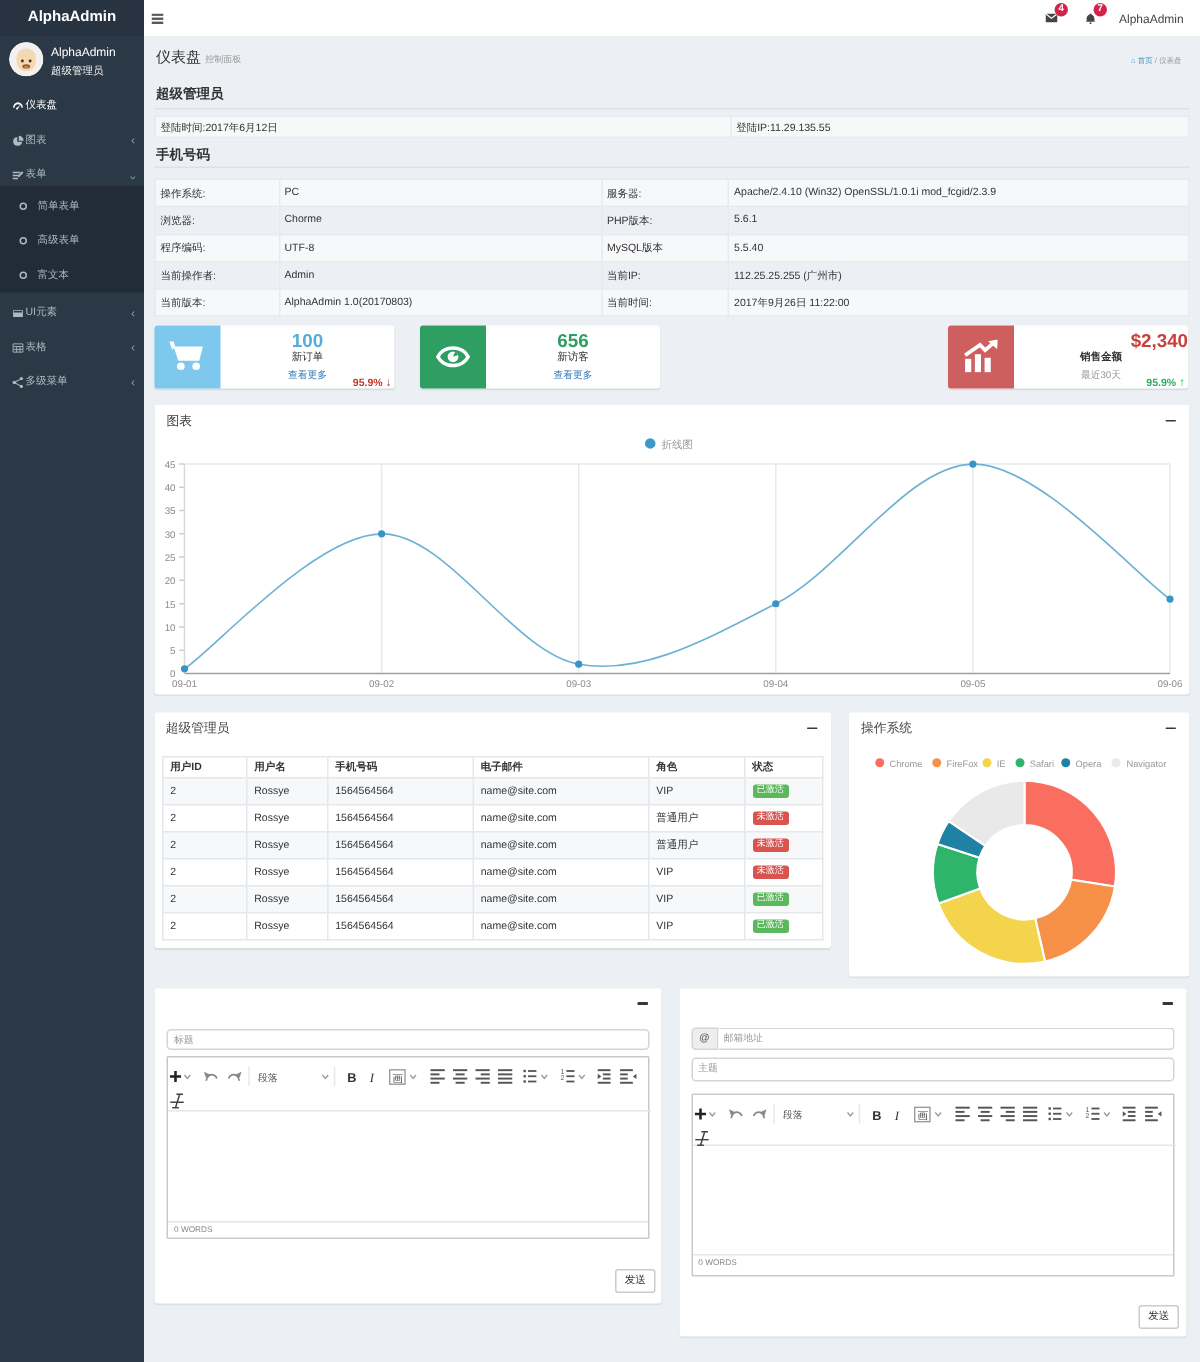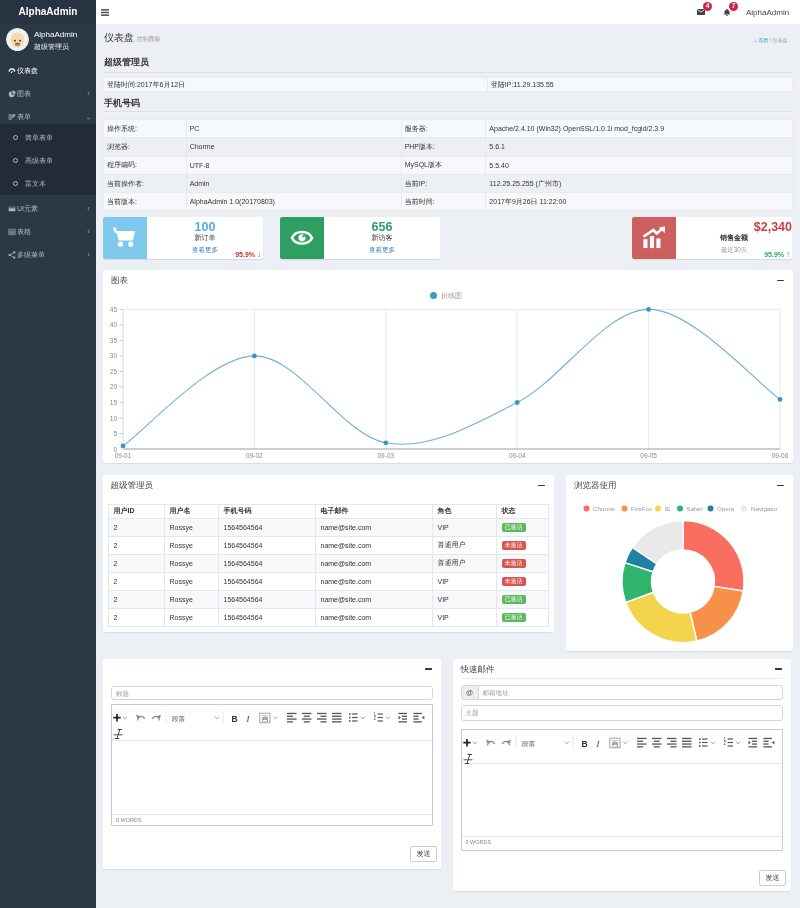--- a/index.html
+++ b/index.html
@@ -380,21 +380,21 @@
             <td>1564564564</td>
             <td>name@site.com</td>
             <td>VIP</td>
             <td><span class="bdg g">已激活</span></td>
           </tr>
     </tbody>
       </table>
   </div>
 
   <div class="panel abs" style="left:566px; top:475px; width:227px; height:176px;">
-    <div class="ph">浏览器使用</div>
+    <div class="ph">操作系统</div>
     <div class="pmin"></div>
     <svg class="abs" style="left:0; top:0;" width="227" height="176" viewBox="0 0 227 176">
       <g font-size="6.2" fill="#999">
         <circle cx="20.5" cy="33.5" r="3" fill="#fa6e5f"></circle>
           <text x="27" y="36">Chrome</text>
         <circle cx="58.5" cy="33.5" r="3" fill="#f79149"></circle>
           <text x="65" y="36">FireFox</text>
         <circle cx="92" cy="33.5" r="3" fill="#f4d44d"></circle>
           <text x="98.5" y="36">IE</text>
         <circle cx="114" cy="33.5" r="3" fill="#2fb46c"></circle>
@@ -476,21 +476,20 @@
             <path d="M312.3 10.8 l-2.4 1.8 l2.4 1.8 Z" fill="#555"></path>
             <path d="M7.8 24.5 L5 33.5 M5.6 24.5 L10 24.5 M2.8 33.5 L7.2 33.5" stroke="#444" stroke-width="1" fill="none"></path>
             <line x1="1.5" y1="29.8" x2="10.5" y2="29.8" stroke="#444" stroke-width="0.9"></line>
           </svg></div>
       <div class="ed-status" style="top:108.5px;">0 WORDS</div>
     </div>
     <div class="send-btn" style="right:4px; top:187.5px;">发送</div>
   </div>
 
   <div class="panel abs" style="left:452.5px; top:658.5px; width:338.5px; height:232px;">
-    <div class="ph phb">快速邮件</div>
     <div class="pmin"></div>
     <div class="abs" style="left:8px; top:26.5px; width:322px; height:15px;">
       <div class="abs" style="left:0; top:0; width:18px; height:15px; background:#eee; border:1px solid #d2d6db; border-radius:3px 0 0 3px; text-align:center; line-height:14px; font-size:7px; color:#555;">@</div>
       <div class="abs" style="left:18px; top:0; width:304px; height:15px; background:#fff; border:1px solid #d2d6db; border-left:none; border-radius:0 3px 3px 0; font-size:6.5px; color:#999; line-height:14px; padding:0 4px;">邮箱地址</div>
     </div>
     <div class="ed-input" style="left:8px; top:46.5px; width:322px; height:15.5px; line-height:14.5px; padding:0 4px;">主题</div>
     <div class="ed-box" style="left:8px; top:70px; width:322px; height:122px;">
       <div class="abs" id="tb2" style="left:0; top:0; width:322px; height:34px; border-bottom:1px solid #e3e5e8;"><svg width="322" height="36">
             <path d="M5 9 L5 16.4 M1.3 12.7 L8.7 12.7" stroke="#222" stroke-width="1.7"></path>
             <path d="M11 11.7 l1.9 2.2 l1.9 -2.2" stroke="#999" stroke-width="0.9" fill="none"></path>

